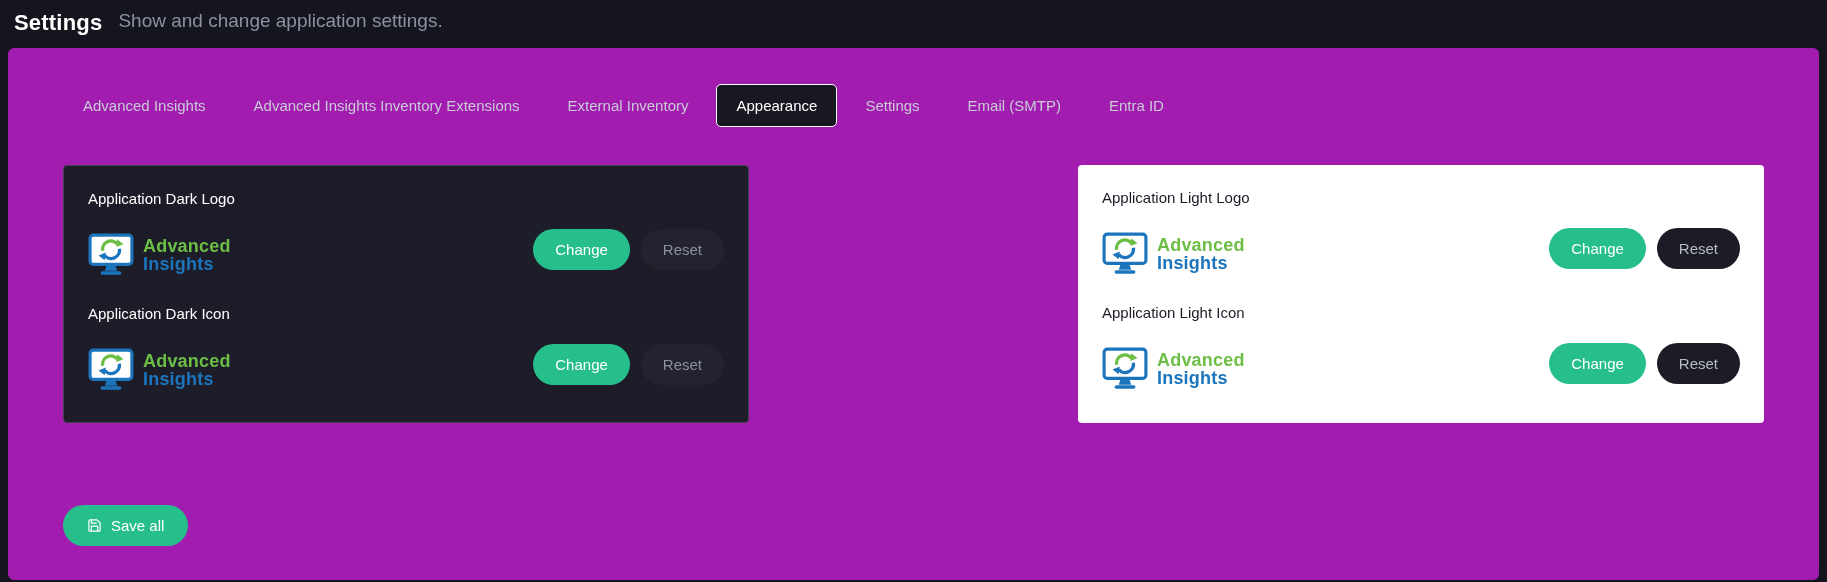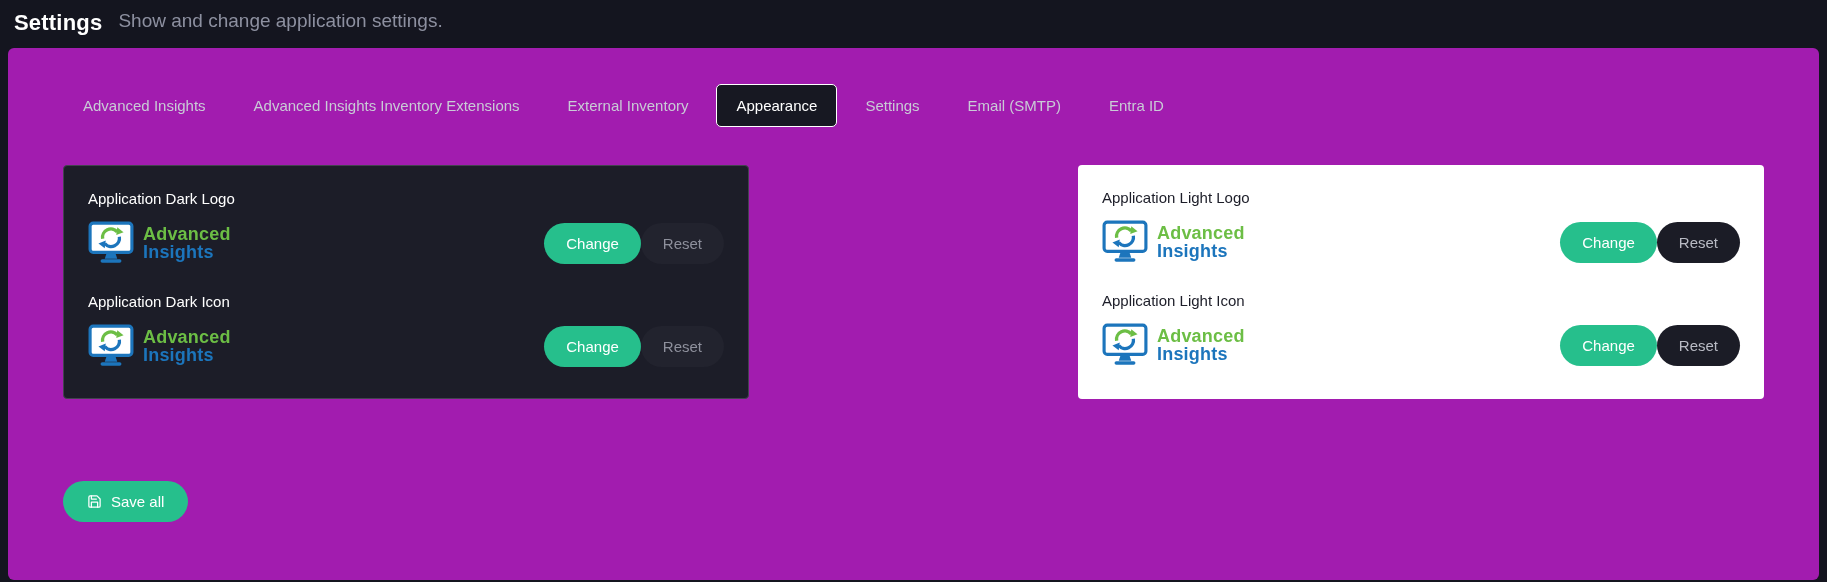--- a/index.html
+++ b/index.html
@@ -47,28 +47,28 @@
   .panel.dark { background: #1c1d28; border: 1px solid #42434f; }
   .panel.light { background: #ffffff; color: #1c1d28; }
 
   .section + .section { margin-top: 28px; }
   .section-label { font-size: 15px; font-weight: 400; margin-bottom: 14px; }
   .panel.light .section-label { color: #1c1d28; }
 
   .row { display: flex; align-items: center; }
 
   
-  .logo { display: flex; align-items: center; gap: 9px; }
+  .logo { display: flex; align-items: center; gap: 9px; margin-top: 12px; }
   .logo-icon { flex: 0 0 auto; }
   .logo-text { display: flex; flex-direction: column; font-weight: 700; font-size: 18px; line-height: 1.02; letter-spacing: 0.2px; }
   .logo-line1 { color: #6cbe45; }
   .logo-line2 { color: #1c75bc; }
 
   
-  .btns { margin-left: auto; display: flex; align-items: center; }
+  .btns { margin-left: auto; display: flex; gap: 11px; align-items: center; }
   .btn {
     border: none;
     border-radius: 22px;
     font-size: 15px;
     font-family: inherit;
     padding: 12px 22px;
     cursor: pointer;
   }
   .btn.change { background: #26bf8c; color: #ffffff; }
   .panel.dark .btn.reset { background: #22232e; color: #8e909c; }

